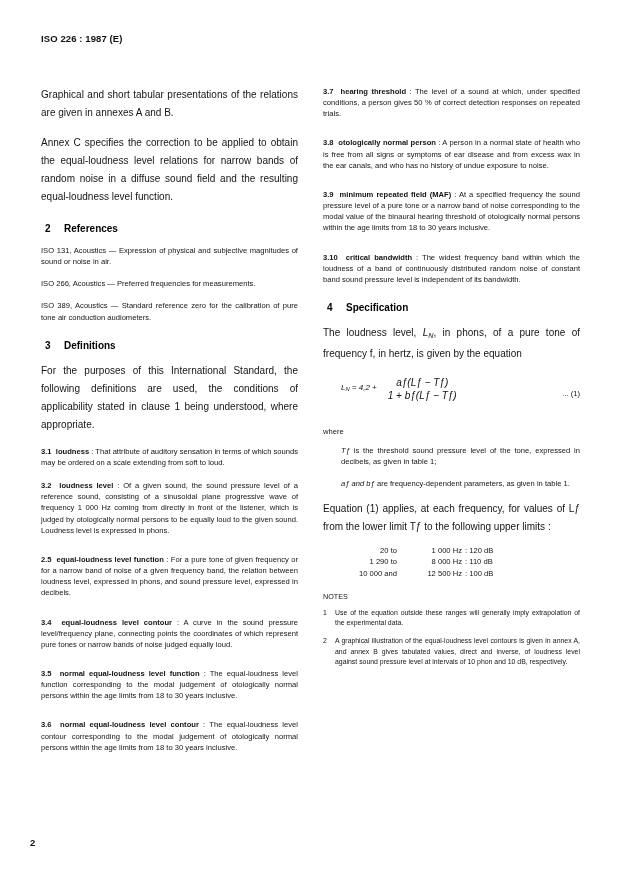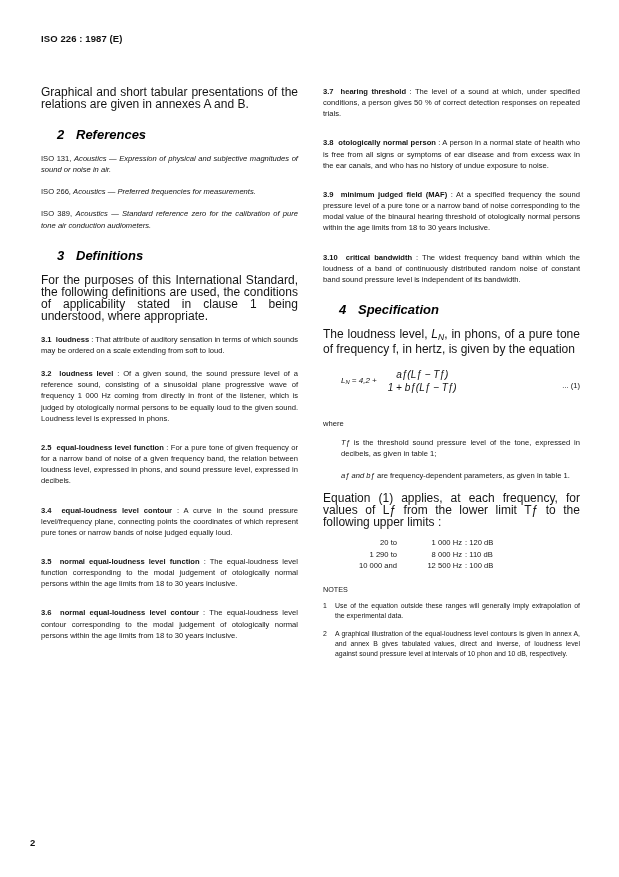--- a/index.html
+++ b/index.html
@@ -37,33 +37,32 @@
     top: 86px;
     width: 539px;
     display: flex;
     justify-content: space-between;
   }
   .col {
     width: 257px;
   }
   p {
     margin: 0 0 12px 0;
-    font-size: 12px;
-    line-height: 12px;
+    font-size: 10px;
+    line-height: 18px;
     text-align: justify;
     color: #141414;
     letter-spacing: 0.01px;
   }
   p.tight { margin-bottom: 9px; }
   .sec-head {
-    margin: 17px 0 11px 16px;
-    font-size: 13px;
+    margin: 17px 0 11px 4px;
+    font-size: 10px;
     font-weight: bold;
     color: #000000;
-    font-style: italic;
   }
   .sec-head .num {
     display: inline-block;
     width: 19px;
   }
   .def {
     margin: 0 0 12px 0;
     font-size: 7.6px;
     line-height: 11.15px;
     text-align: justify;
@@ -75,21 +74,21 @@
   .def .term {
     font-weight: bold;
   }
   .ref {
     margin: 0 0 11px 0;
     font-size: 7.6px;
     line-height: 11.15px;
     text-align: justify;
     color: #141414;
   }
-  .ref .ital { font-style: italic; }
+  .ref .ital { }
   .spacer-lg { height: 6px; }
 
   
   .equation-wrap {
     position: relative;
     margin: 14px 0 16px 0;
     min-height: 34px;
   }
   .eq {
     position: relative;
@@ -204,20 +203,21 @@
 
 <div class="page">
 
   <div class="header">ISO 226 : 1987 (E)</div>
 
   <div class="columns">
 
     <div class="col">
 
       <p>Graphical and short tabular presentations of the relations are given in annexes A and B.</p>
+      <p>Annex C specifies the correction to be applied to obtain the equal-loudness level relations for narrow bands of random noise in a diffuse sound field and the resulting equal-loudness level function.</p>
 
       <div class="sec-head">
         <span class="num">2</span><span>References</span>
       </div>
 
       <div class="ref">
         <span>ISO 131,</span>
         <span class="ital">Acoustics — Expression of physical and subjective magnitudes of sound or noise in air.</span>
       </div>
       <div class="ref">
@@ -277,21 +277,21 @@
 
       <div class="spacer-lg"></div>
 
       <div class="def">
         <span class="tag">3.8</span>&nbsp;&nbsp;<span class="term">otologically normal person</span><span> : A person in a normal state of health who is free from all signs or symptoms of ear disease and from excess wax in the ear canals, and who has no history of undue exposure to noise.</span>
       </div>
 
       <div class="spacer-lg"></div>
 
       <div class="def">
-        <span class="tag">3.9</span>&nbsp;&nbsp;<span class="term">minimum judged field (MAF)</span><span> : At a specified frequency the sound pressure level of a pure tone or a narrow band of noise corresponding to the modal value of the binaural hearing threshold of otologically normal persons within the age limits from 18 to 30 years inclusive.</span>
+        <span class="tag">3.9</span>&nbsp;&nbsp;<span class="term">minimum repeated field (MAF)</span><span> : At a specified frequency the sound pressure level of a pure tone or a narrow band of noise corresponding to the modal value of the binaural hearing threshold of otologically normal persons within the age limits from 18 to 30 years inclusive.</span>
       </div>
 
       <div class="spacer-lg"></div>
 
       <div class="def">
         <span class="tag">3.10</span>&nbsp;&nbsp;<span class="term">critical bandwidth</span><span> : The widest frequency band within which the loudness of a band of continuously distributed random noise of constant band sound pressure level is independent of its bandwidth.</span>
       </div>
 
       <div class="sec-head">
         <span class="num">4</span><span>Specification</span>

